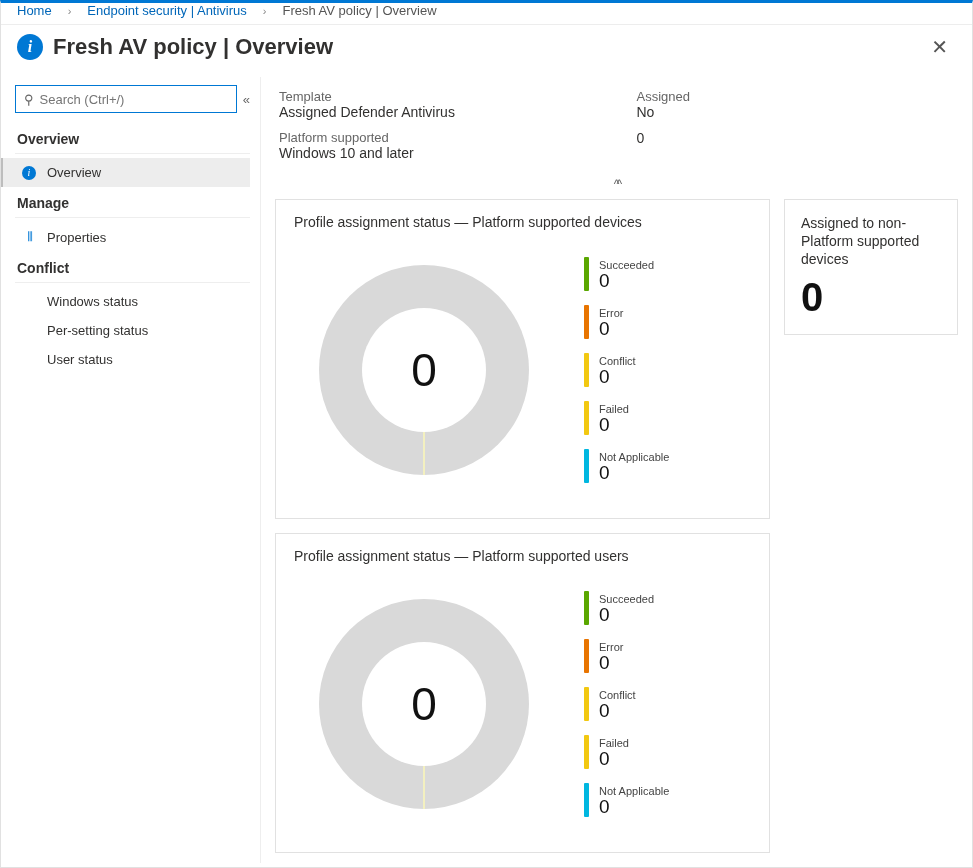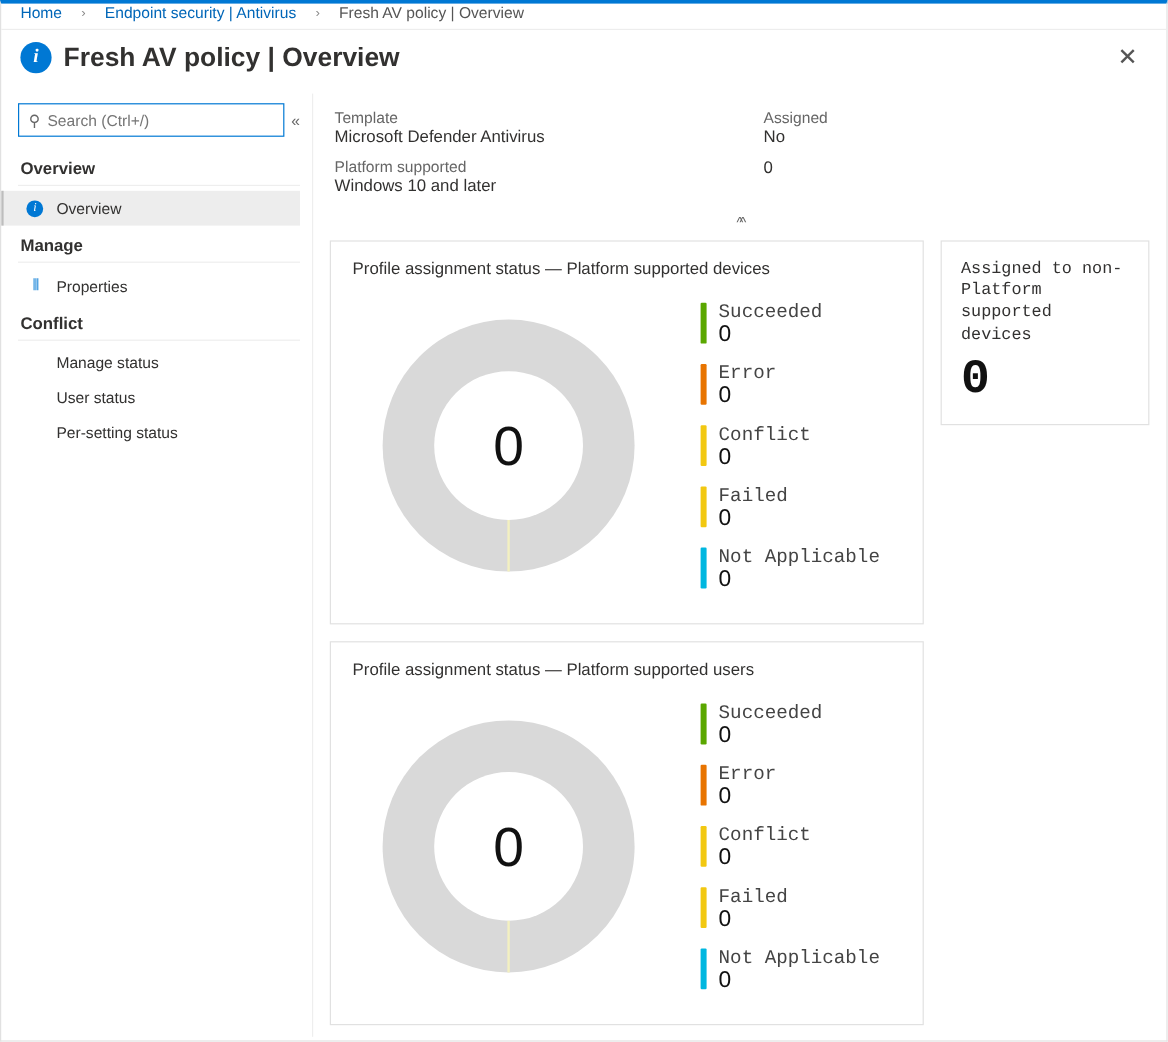--- a/index.html
+++ b/index.html
@@ -105,24 +105,24 @@
     .chart-row { display: flex; align-items: center; gap: 30px; }
     .donut-wrap { position: relative; width: 260px; height: 260px; }
     .donut-center {
       position: absolute; inset: 0;
       display: flex; align-items: center; justify-content: center;
       font-size: 46px; font-weight: 400; color: #111;
     }
     .legend { display: flex; flex-direction: column; gap: 14px; }
     .legend-item { display: flex; align-items: center; gap: 10px; }
     .legend-bar { width: 5px; height: 34px; border-radius: 1px; }
-    .legend-text .l-label { font-size: 16px; color: #444; font-family: Liberation Mono, monospace; }
+    .legend-text .l-label { font-size: 11px; color: #444; }
     .legend-text .l-value { font-size: 19px; color: #111; line-height: 1; }
 
-    .side-card { width: 174px; border: 1px solid #e1e1e1; padding: 14px 16px; align-self: flex-start; font-family: Liberation Mono, monospace; }
+    .side-card { width: 174px; border: 1px solid #e1e1e1; padding: 14px 16px; align-self: flex-start; }
     .side-card .sc-title { font-size: 14px; color: #323130; margin-bottom: 6px; line-height: 1.3; }
     .side-card .sc-value { font-size: 40px; font-weight: 700; color: #111; }
 
     
     .main::-webkit-scrollbar { width: 14px; }
     .main::-webkit-scrollbar-thumb { background: #c8c8c8; }
     .main::-webkit-scrollbar-track { background: #f3f3f3; }
   </style>
 </head>
 <body>
@@ -162,37 +162,37 @@
 
     <div class="nav-group-h">Manage</div>
     <div class="nav-item">
       <span class="nav-icon nav-sliders">⦀</span>
       <span>Properties</span>
     </div>
 
     <div class="nav-group-h">Conflict</div>
     <div class="nav-item">
       <span class="nav-icon"></span>
-      <span>Manage status</span>
+      <span>Windows status</span>
+    </div>
+    <div class="nav-item">
+      <span class="nav-icon"></span>
+      <span>Per-setting status</span>
     </div>
     <div class="nav-item">
       <span class="nav-icon"></span>
       <span>User status</span>
-    </div>
-    <div class="nav-item">
-      <span class="nav-icon"></span>
-      <span>Per-setting status</span>
     </div>
   </div>
 
   <div class="main">
     <div class="essentials">
       <div class="ess-col">
         <div class="ess-label">Template</div>
-        <div class="ess-value">Microsoft Defender Antivirus</div>
+        <div class="ess-value">Assigned Defender Antivirus</div>
         <div class="ess-label">Platform supported</div>
         <div class="ess-value">Windows 10 and later</div>
       </div>
       <div class="ess-col">
         <div class="ess-label">Assigned</div>
         <div class="ess-value">No</div>
         <div class="ess-value">0</div>
       </div>
     </div>
     <div class="collapse-caret">^^</div>

